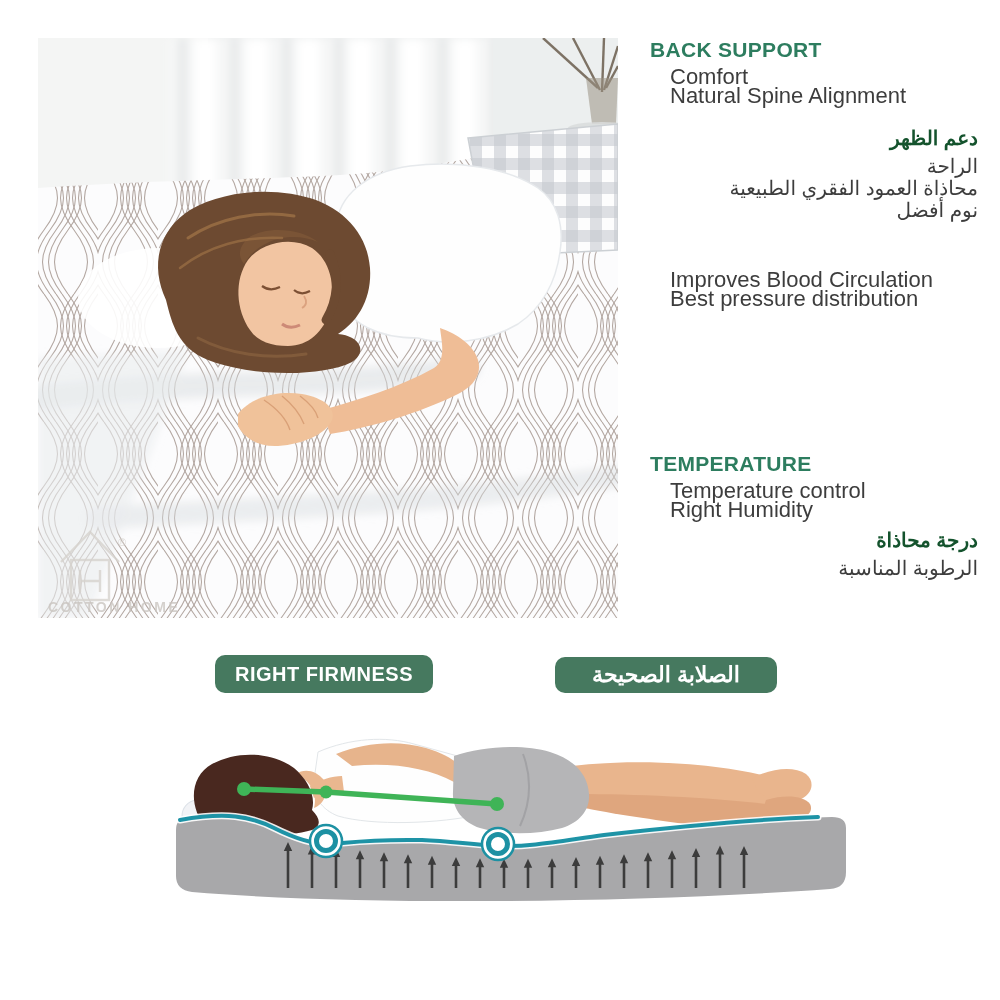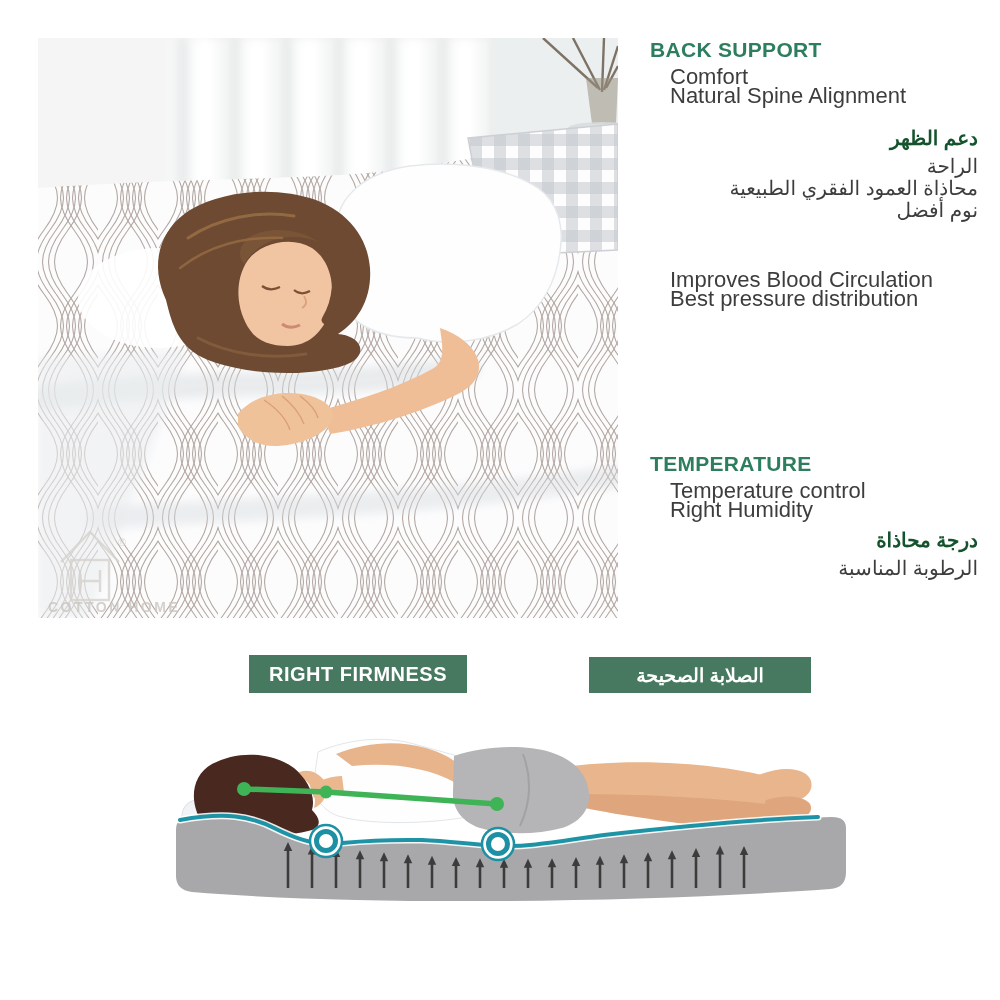--- a/index.html
+++ b/index.html
@@ -8,23 +8,23 @@
   .photo{position:absolute;left:38px;top:38px;width:580px;height:580px;overflow:hidden;}
   .feature-col{position:absolute;left:650px;top:0;width:328px;height:650px;}
   .sec{position:absolute;left:0;width:100%;}
   .sec-en{text-align:left;}
   .sec-ar{direction:rtl;text-align:right;}
   .h-en{font-size:21px;font-weight:700;color:#2d7d5f;letter-spacing:.3px;margin:0 0 6px 0;}
   .l-en{font-size:22px;line-height:18.5px;color:#3d3d3d;margin-left:20px;}
   .h-ar{font-size:20px;font-weight:700;color:#14532d;margin:0 0 5px 0;}
   .l-ar{font-size:20px;line-height:22px;color:#3d3d3d;}
   .pill{position:absolute;display:flex;align-items:center;justify-content:center;
-        background:#46795f;color:#ffffff;font-weight:700;border-radius:0;margin-left:34px;}
+        background:#46795f;color:#ffffff;font-weight:700;border-radius:10px;}
   .pill-en{left:215px;top:655px;width:218px;height:38px;font-size:20px;letter-spacing:.5px;}
-  .pill-ar{left:555px;top:657px;width:222px;height:36px;font-size:19px;direction:rtl;}
+  .pill-ar{left:555px;top:657px;width:222px;height:36px;font-size:22px;direction:rtl;}
   .diagram{position:absolute;left:0;top:690px;width:1000px;height:240px;}
 </style>
 </head>
 <body>
 
 <div class="canvas">
 
   <div class="photo">
     <svg width="580" height="580" viewBox="0 0 580 580">
       <defs>

